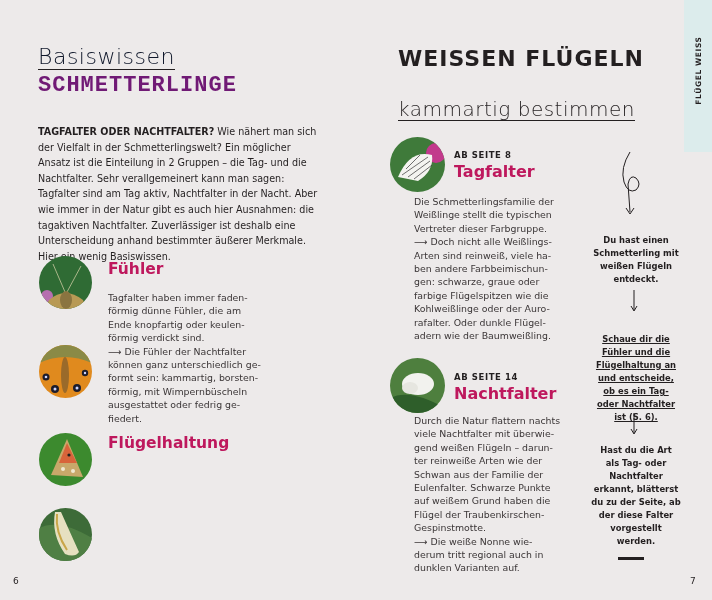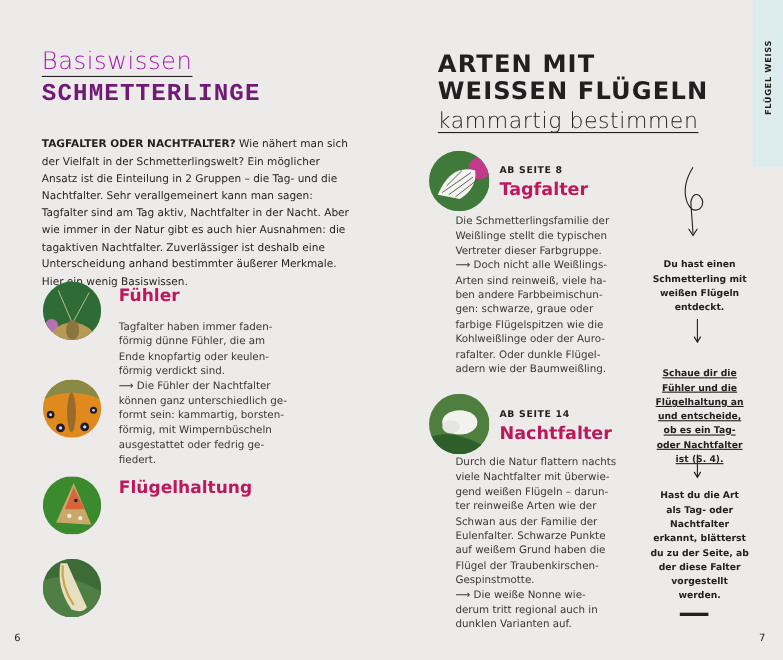--- a/index.html
+++ b/index.html
@@ -8,21 +8,21 @@
     background:#edeaea; color:#231f20;
     font-family:"DejaVu Sans", sans-serif;
   }
   .page { position:absolute; top:0; height:600px; }
   .left { left:0; width:356px; }
   .right { left:356px; width:356px; }
 
   .kicker-light {
     position:absolute; left:38px; top:45px;
     font-family:"DejaVu Sans", sans-serif; font-weight:300;
-    font-size:22px; letter-spacing:0.5px; color:#a21caf;
+    font-size:22px; letter-spacing:0.5px; color:#0f172a;
     border-bottom:1.2px solid #231f20; line-height:24px; padding-bottom:0;
   }
   .title-bold {
     position:absolute; left:38px; top:73px;
     font-family:Liberation Mono, monospace; font-weight:bold;
     font-size:22px; letter-spacing:1px; color:#701a75;
   }
   .intro {
     position:absolute; left:38px; top:124px; width:280px;
     font-size:9.6px; line-height:15.6px; color:#231f20;
@@ -150,21 +150,20 @@
   <div class="page-num" style="left:13px;">6</div>
 </div>
 
 <div class="page right">
   <div class="tab-strip"></div>
   <div class="tab-label">
     <span>FLÜGEL WEISS</span>
   </div>
 
   <div class="r-title">
-    <div>ARTEN MIT</div>
     <div>WEISSEN FLÜGELN</div>
   </div>
   <div class="r-sub">kammartig bestimmen</div>
 
   <div class="thumb" style="left:34px;top:137px;width:55px;height:55px;">
     <svg width="55" height="55" viewBox="0 0 55 55">
       <rect width="55" height="55" fill="#3f7a3a"></rect>
       <circle cx="46" cy="16" r="10" fill="#c23a8c"></circle>
       <path d="M8 40 Q20 12 42 18 Q44 34 28 44 Z" fill="#f4f4f0"></path>
       <path d="M12 38 L38 20 M18 40 L40 24 M24 42 L42 28 M16 32 L30 18" stroke="#333" stroke-width="0.7"></path>
@@ -218,21 +217,21 @@
   <svg style="position:absolute;left:274px;top:290px;" width="8" height="22" viewBox="0 0 8 22">
     <path d="M4 0 L4 20 M1 16 L4 21 L7 16" stroke="#231f20" stroke-width="1" fill="none"></path>
   </svg>
   <div class="flow flow-text underlined" style="top:320px;">
     <span>Schaue dir die
 Fühler und die
 Flügelhaltung an
 und entscheide,
 ob es ein Tag-
 oder Nachtfalter
-ist (S. 4).</span>
+ist (S. 6).</span>
   </div>
   <svg style="position:absolute;left:274px;top:413px;" width="8" height="22" viewBox="0 0 8 22">
     <path d="M4 0 L4 20 M1 16 L4 21 L7 16" stroke="#231f20" stroke-width="1" fill="none"></path>
   </svg>
   <div class="flow flow-text" style="top:444px;">Hast du die Art
 als Tag- oder
 Nachtfalter
 erkannt, blätterst
 du zu der Seite, ab
 der diese Falter

